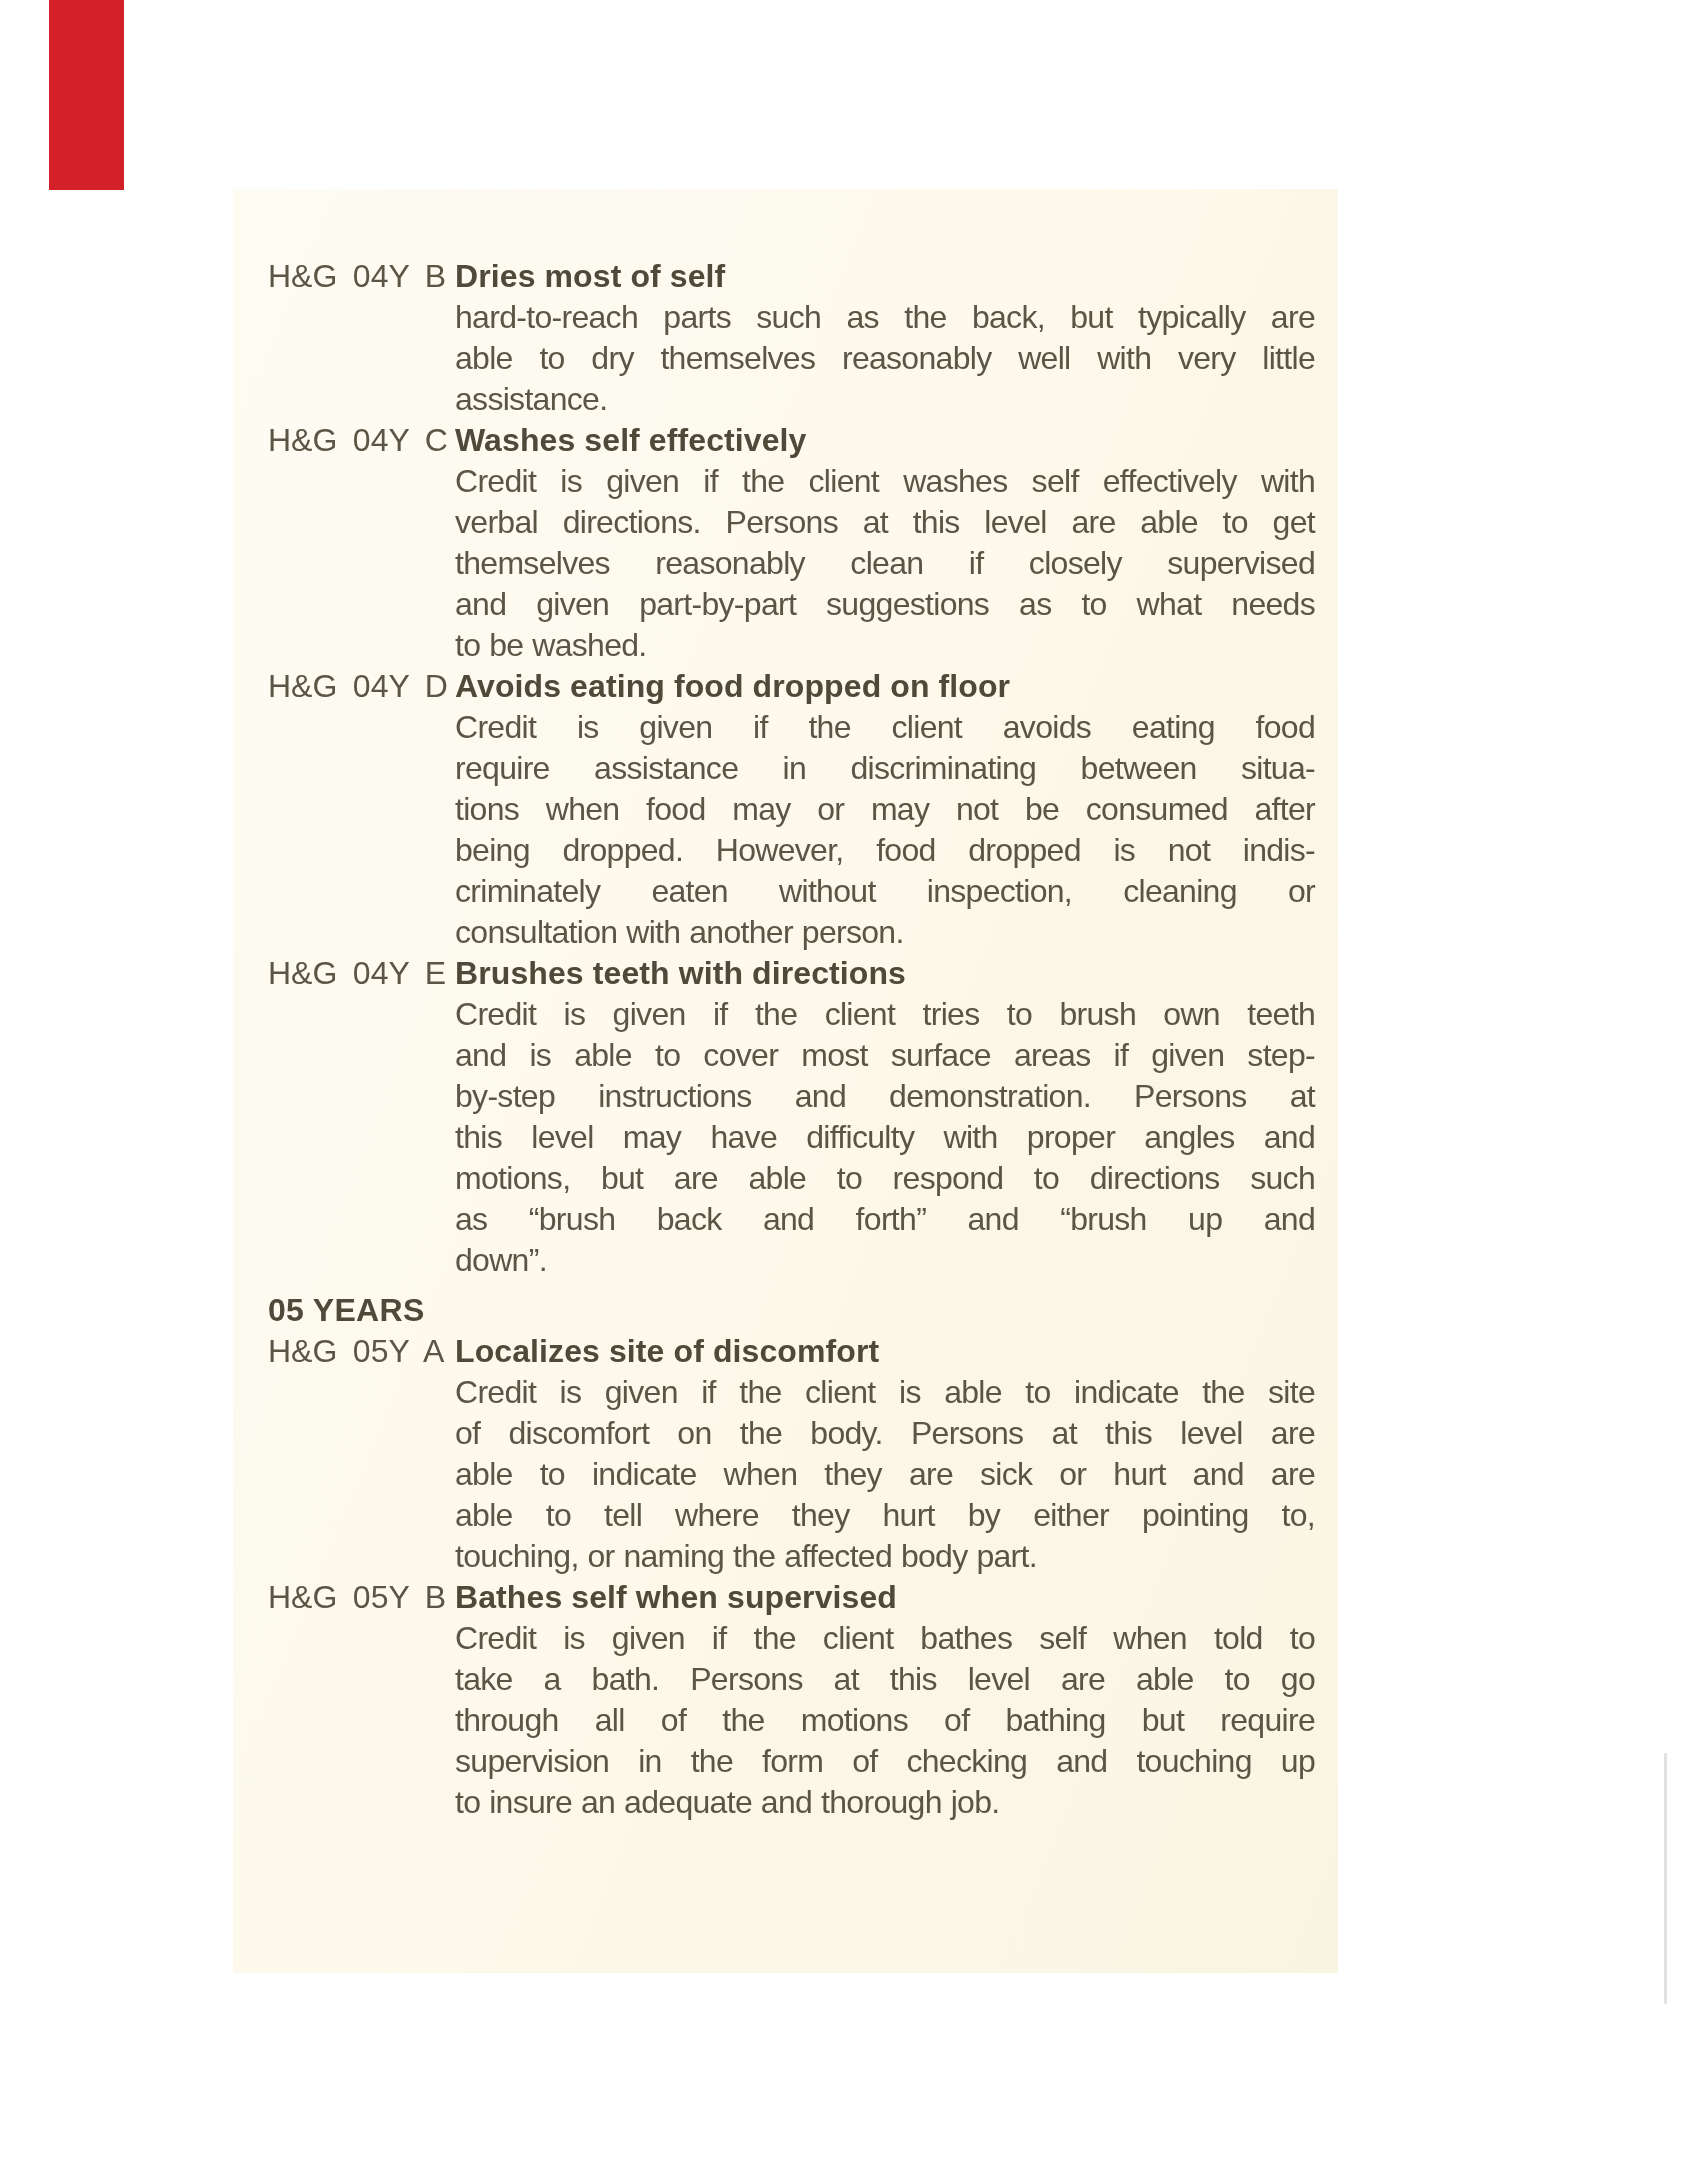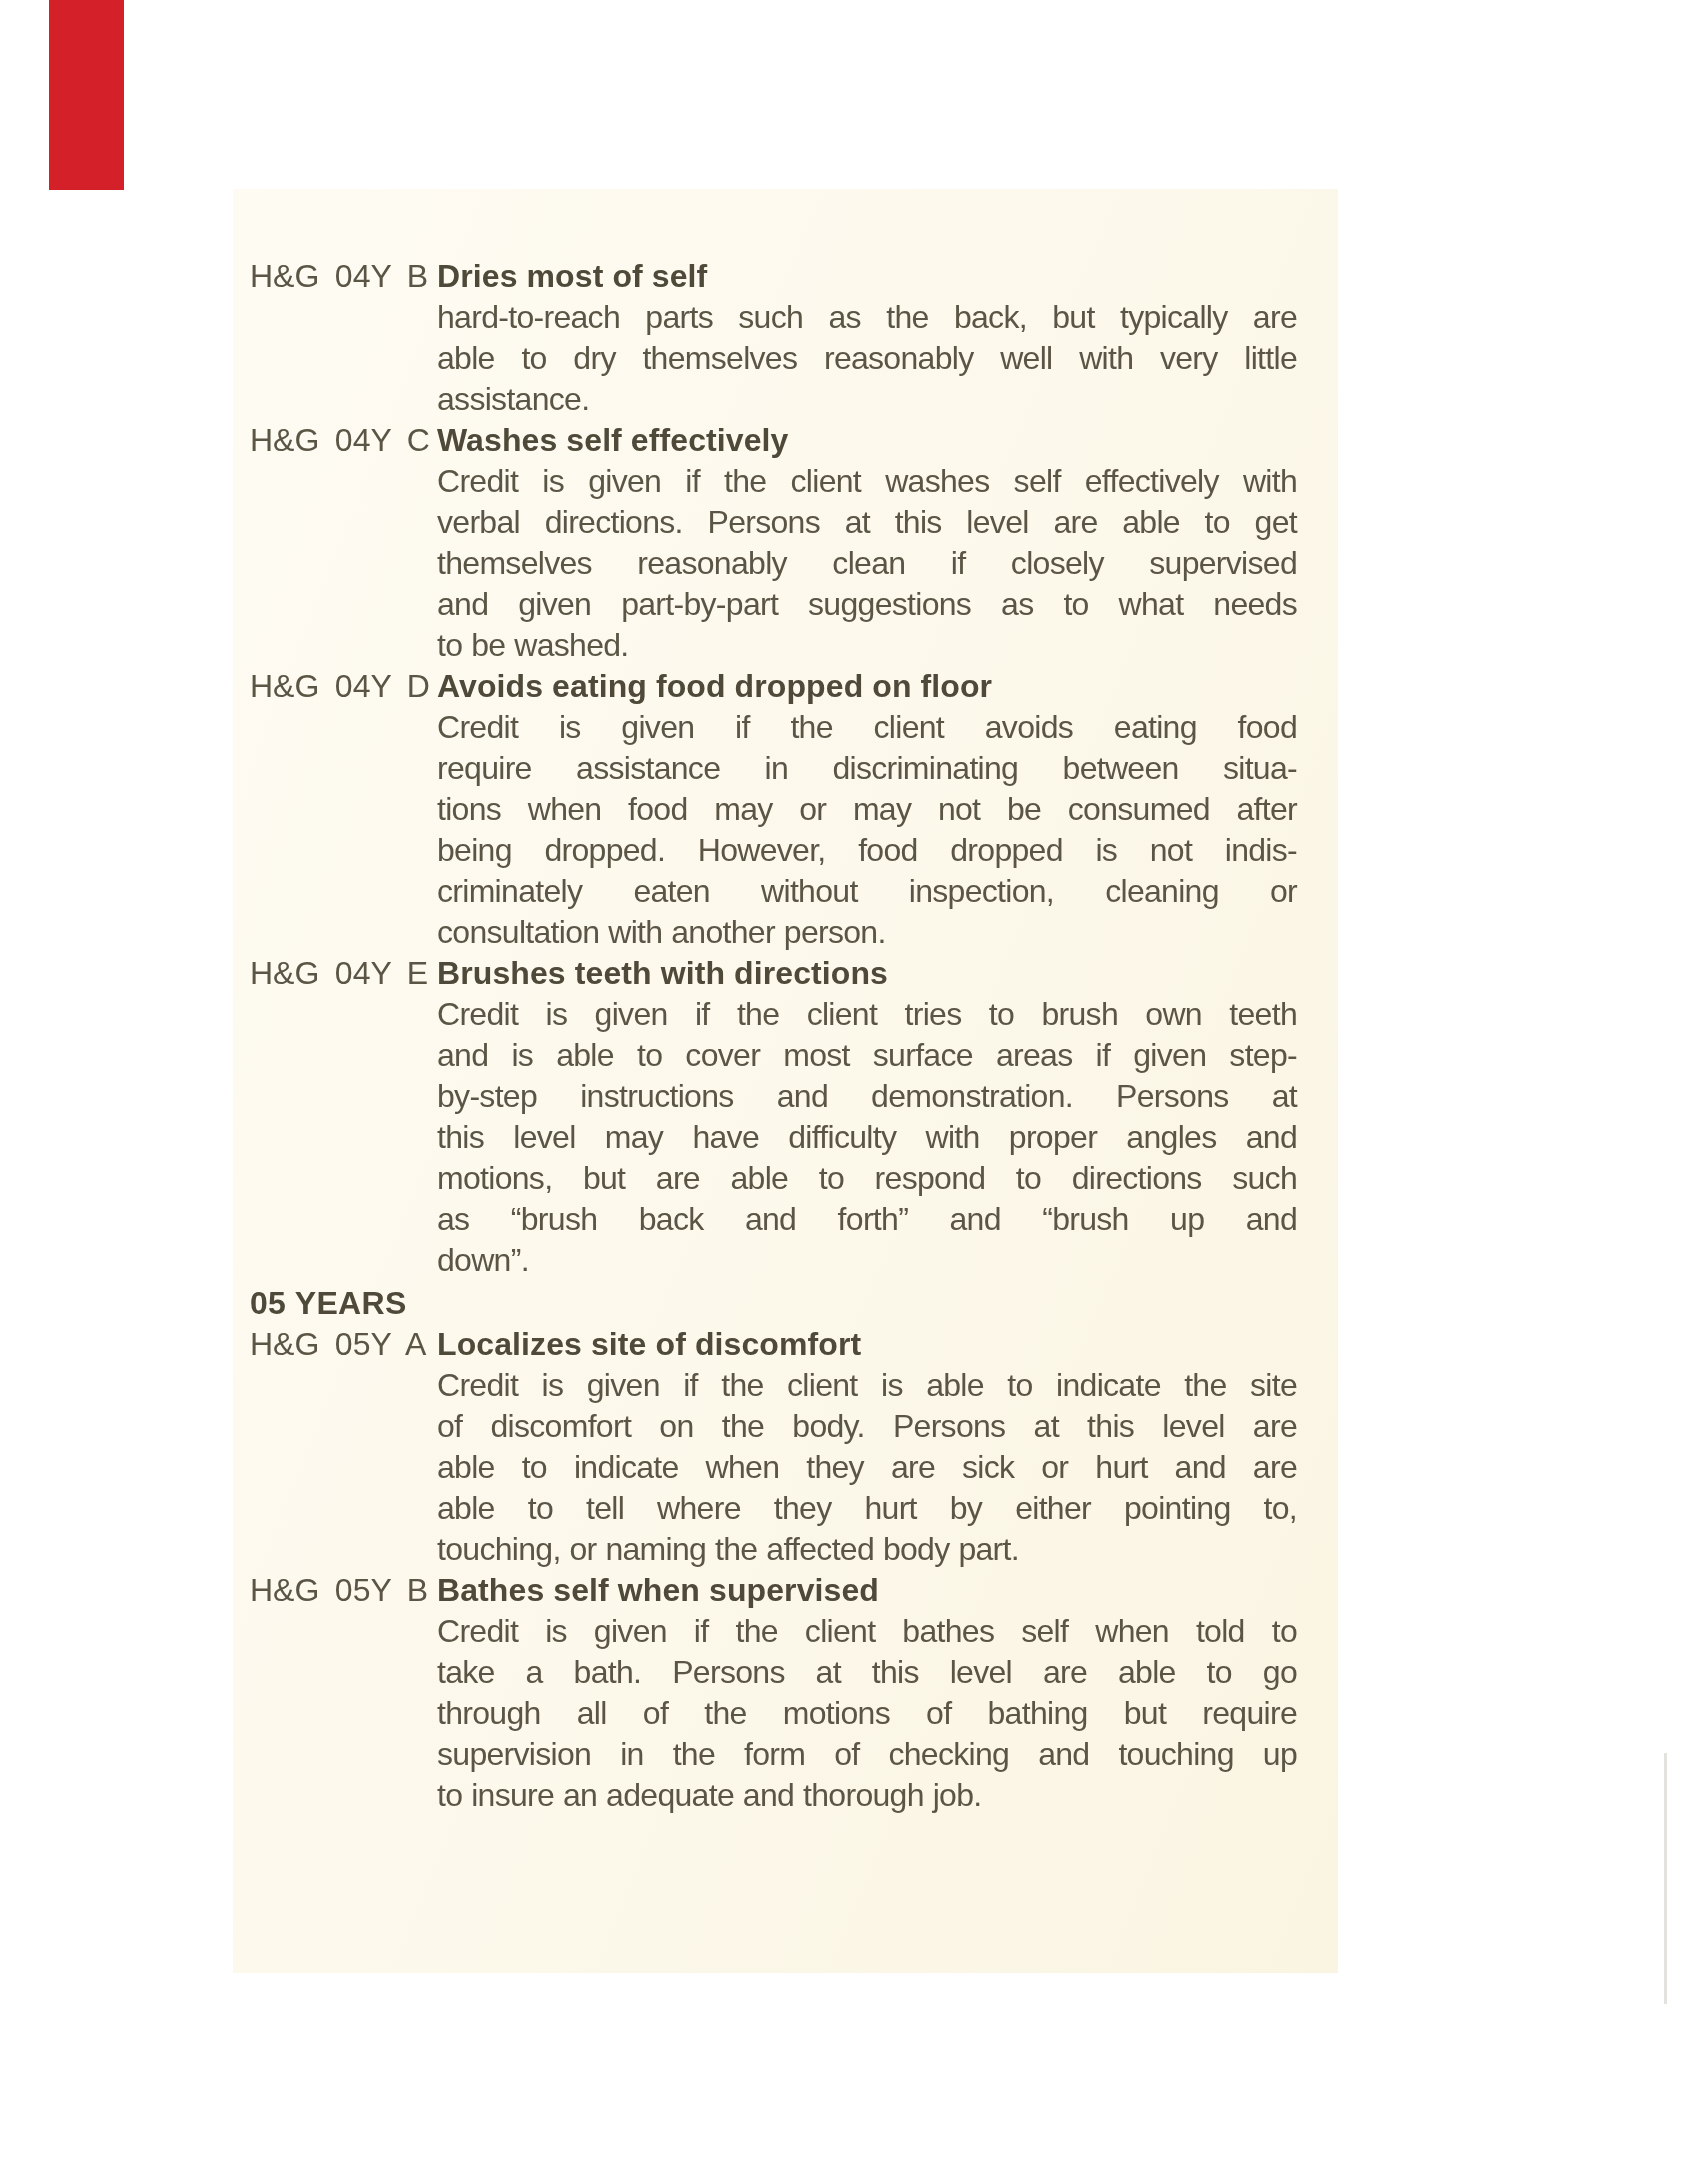--- a/index.html
+++ b/index.html
@@ -23,21 +23,21 @@
     background: #e3e2df;
   }
   .paper {
     position: absolute;
     left: 233px; top: 189px;
     width: 1105px; height: 1784px;
     background: linear-gradient(112deg, #fefbf3 0%, #fcf8ea 55%, #faf5e2 100%);
   }
   .content {
     position: absolute;
-    left: 17px; top: 67px;
+    left: 35px; top: 67px;
     width: 1047px;
   }
   .row { display: flex; align-items: flex-start; }
   .code {
     width: 187px;
     flex: 0 0 187px;
     font-size: 32px;
     line-height: 41px;
     color: #5b5545;
     letter-spacing: 0px;
@@ -58,21 +58,21 @@
     color: #5b5545;
     letter-spacing: -0.7px;
     word-spacing: 0.7px;
     text-align: justify;
     text-align-last: justify;
   }
   .line.last {
     text-align: right;
     text-align-last: left;
   }
-  .year-row { margin-top: 2px; }
+  .year-row { margin-top: 9px; }
   .year {
     font-weight: bold;
     font-size: 32px;
     line-height: 41px;
     color: #4e4939;
     letter-spacing: 0.3px;
   }
 </style>
 </head>
 <body>

